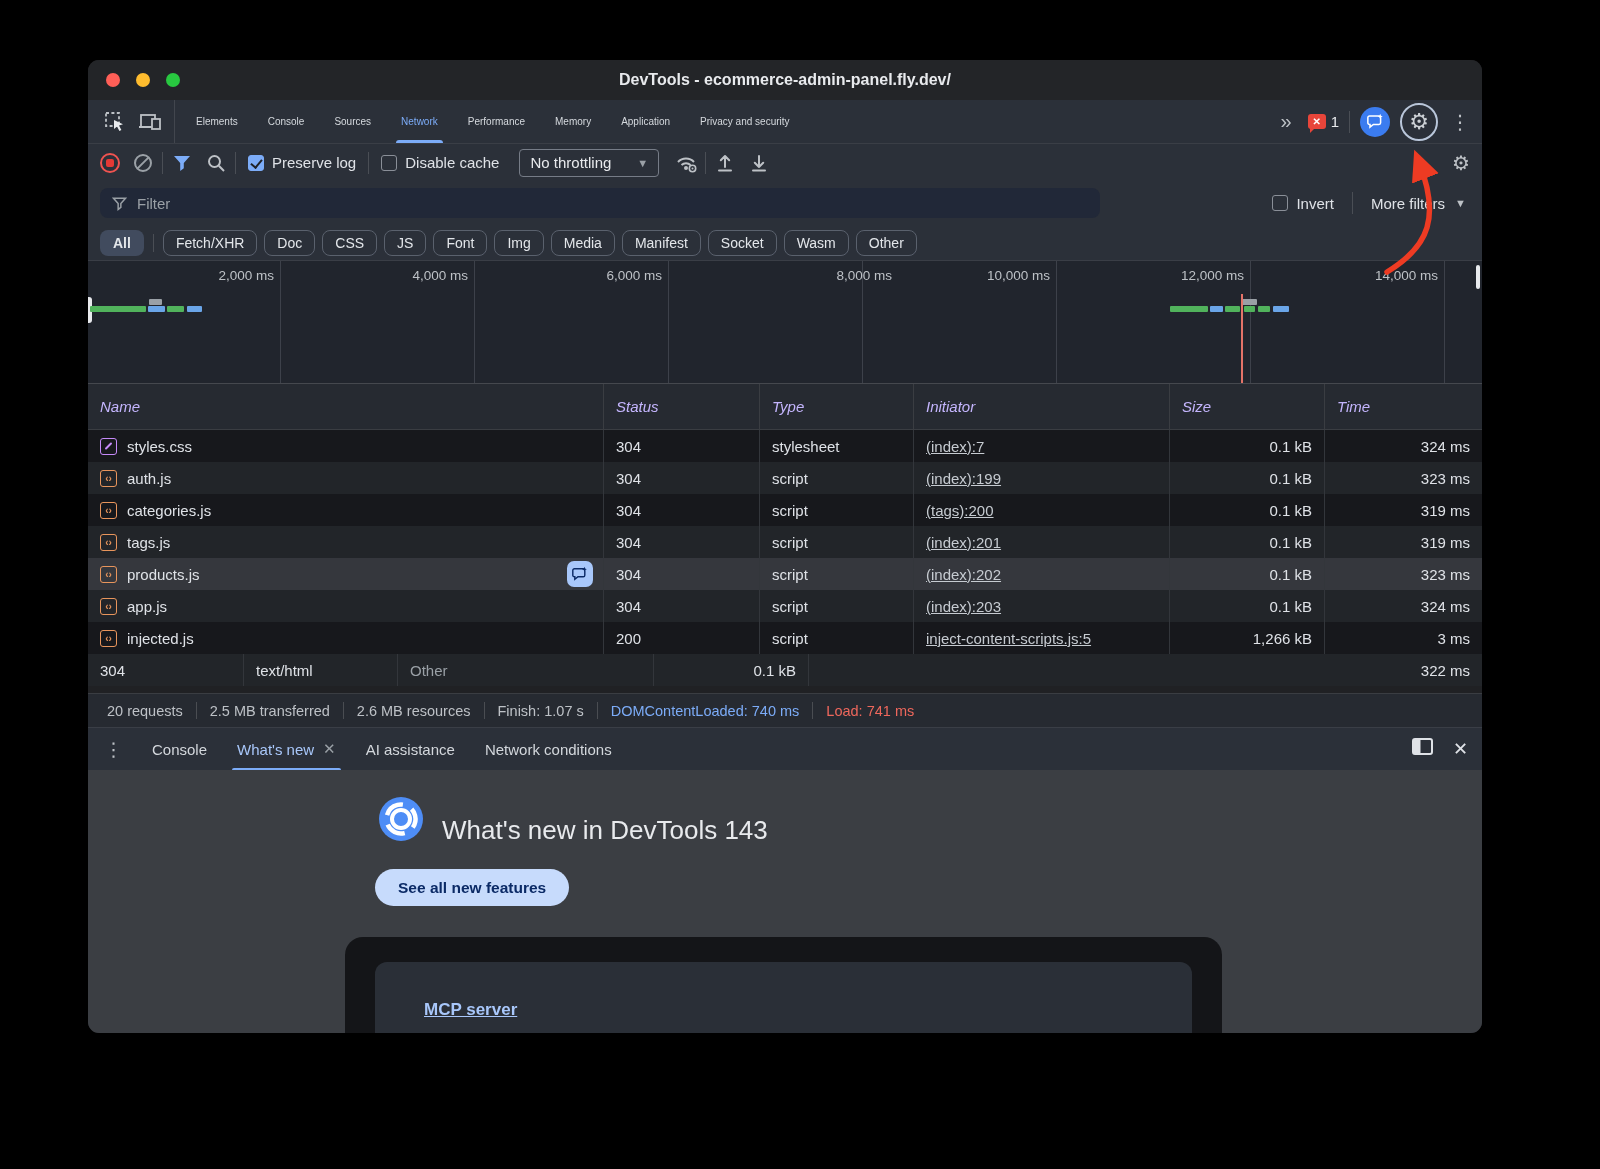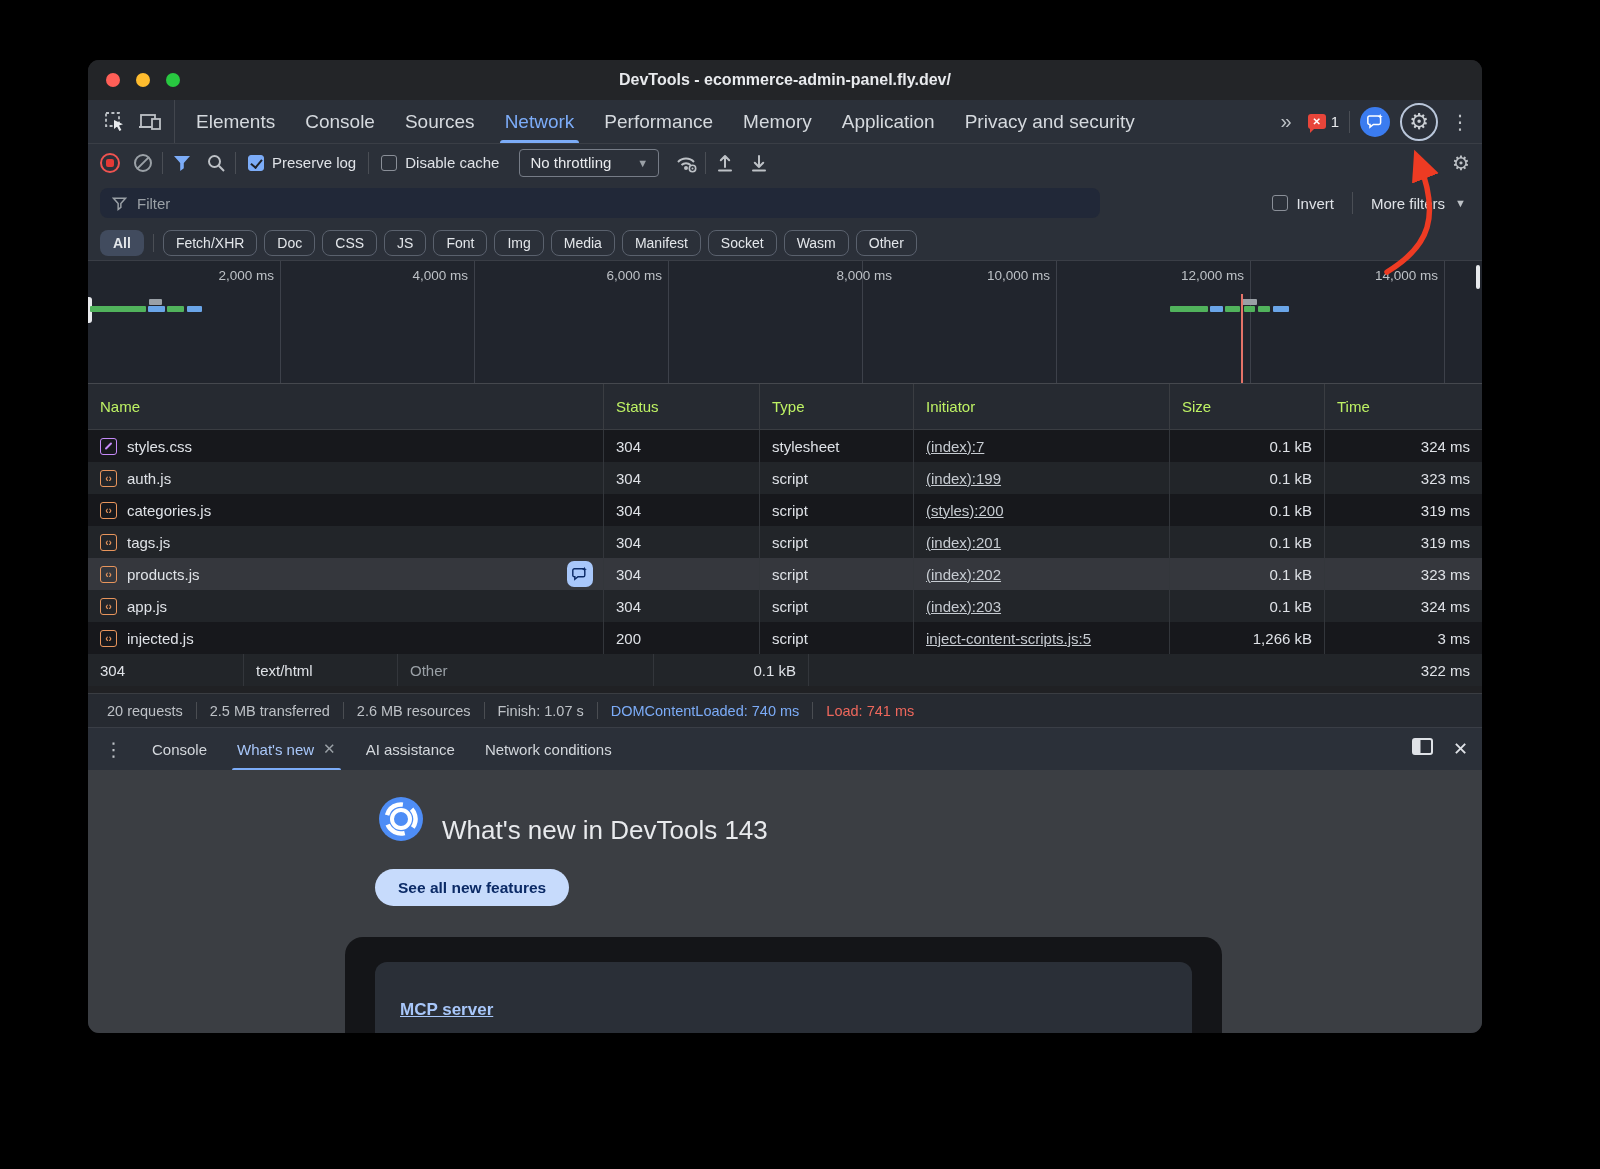--- a/index.html
+++ b/index.html
@@ -14,21 +14,21 @@
   .lights { display:flex; gap:16px; margin-left:18px; }
   .light { width:14px; height:14px; border-radius:50%; }
   .light.red{background:#ff5f57} .light.yellow{background:#febc2e} .light.green{background:#28c840}
   .win-title { position:absolute; left:0; right:0; text-align:center; color:#e8eaed; font-size:16px; font-weight:700; }
 
   
   .tabbar { height:43px; background:#2b3039; display:flex; align-items:stretch; flex:0 0 43px; position:relative; }
   .tb-icons { display:flex; align-items:center; gap:6px; padding:0 8px 0 12px; border-right:1px solid #42464e; }
   .icon-btn { width:30px; height:28px; display:flex; align-items:center; justify-content:center; border-radius:4px; color:#9aa0a6; }
   .tabs { display:flex; align-items:stretch; margin-left:6px; }
-  .tab { display:flex; align-items:center; padding:0 15px; color:#d5d9de; font-size:19px; position:relative; cursor:default; }
+  .tab { display:flex; align-items:center; padding:0 15px; color:#d5d9de; font-size:10px; position:relative; cursor:default; }
   .tab.active { color:#7cacf8; }
   .tab.active::after { content:""; position:absolute; left:10px; right:10px; bottom:0; height:3px; background:#7cacf8; border-radius:3px 3px 0 0; }
   .tab-right { position:absolute; right:10px; top:0; height:43px; display:flex; align-items:center; gap:10px; }
   .chevrons { color:#bdc1c6; font-size:20px; letter-spacing:-2px; padding:0 8px; }
   .err-badge { display:flex; align-items:center; gap:5px; }
   .err-bubble { width:18px; height:15px; background:#e8453a; border-radius:3px; position:relative; display:flex; align-items:center; justify-content:center; color:#fff; font-size:10px; font-weight:700; }
   .err-bubble::after { content:""; position:absolute; left:2px; bottom:-4px; border:3px solid transparent; border-top-color:#e8453a; border-left-color:#e8453a; }
   .err-count { color:#e8eaed; font-size:15px; }
   .tb-div { width:1px; height:22px; background:#4a4e55; }
   .ai-circle { width:30px; height:30px; border-radius:50%; background:#3b7cf0; display:flex; align-items:center; justify-content:center; }
@@ -70,21 +70,21 @@
   .grid-line { position:absolute; top:0; bottom:0; width:1px; background:#3d414a; }
   .tick-label { position:absolute; top:7px; width:144px; text-align:right; color:#bdc1c6; font-size:13.5px; }
   .bar { position:absolute; height:6px; border-radius:1px; }
   .bar.green{background:#51b35c} .bar.blue{background:#6aa5e8} .bar.gray{background:#9aa0a6}
   .load-line { position:absolute; top:33px; bottom:0; width:2px; background:#e57368; }
   .ov-handle-l { position:absolute; left:0; top:36px; width:4px; height:26px; background:#e8eaed; border-radius:0 3px 3px 0; }
   .ov-handle-r { position:absolute; left:1388px; top:4px; width:4px; height:24px; background:#e8eaed; border-radius:3px; }
 
   
   .thead { height:46px; background:#262a31; display:flex; flex:0 0 46px; border-bottom:1px solid #3a3d42; }
-  .hcell { display:flex; align-items:center; padding:0 12px; color:#bef264; font-size:15px; border-right:1px solid #3a3d42; }
+  .hcell { display:flex; align-items:center; padding:0 12px; color:#c4b5fd; font-size:15px; border-right:1px solid #3a3d42;font-style:italic; }
   .rows { flex:0 0 256px; display:flex; flex-direction:column; background:#202124; }
   .row { height:32px; display:flex; }
   .row:nth-child(odd){ background:#17181c; }
   .row:nth-child(even){ background:#222529; }
   .row.highlight { background:#35373d; }
   .cell { display:flex; align-items:center; padding:0 12px; font-size:15px; color:#dfe2e7; border-right:1px solid #33363b; overflow:hidden; white-space:nowrap; position:relative; }
   .c-name{width:516px} .c-status{width:156px} .c-type{width:154px} .c-init{width:256px} .c-size{width:155px; justify-content:flex-end} .c-time{flex:1; justify-content:flex-end; border-right:none}
   .hc-name{width:516px} .hc-status{width:156px} .hc-type{width:154px} .hc-init{width:256px} .hc-size{width:155px} .hc-time{flex:1; border-right:none}
   .ficon { width:17px; height:17px; border-radius:3px; display:flex; align-items:center; justify-content:center; margin-right:10px; flex:0 0 17px; position:relative; }
   .ficon.script { border:1.5px solid #e8955c; color:#e8955c; font-size:10px; font-weight:700; letter-spacing:0; }
@@ -112,21 +112,21 @@
   .drawer-right { position:absolute; right:14px; display:flex; align-items:center; gap:20px; }
   .close-x { color:#dfe2e7; font-size:18px; }
 
   
   .drawerbody { flex:1; background:#3b3e43; position:relative; overflow:hidden; }
   .wn-head { position:absolute; left:290px; top:26px; display:flex; align-items:flex-end; gap:18px; }
   .wn-title { color:#e8eaed; font-size:26px; font-weight:500; }
   .wn-btn { position:absolute; left:287px; top:99px; height:37px; padding:0 23px; background:#c7dbfc; color:#0b2a66; font-size:15.5px; font-weight:600; border:none; border-radius:19px; display:flex; align-items:center; }
   .wn-card-outer { position:absolute; left:257px; top:167px; width:877px; height:140px; background:#141518; border-radius:18px; }
   .wn-card-inner { position:absolute; left:30px; top:25px; right:30px; height:110px; background:#2a2f37; border-radius:12px; padding:38px 0 0 25px; }
-  .wn-link { color:#a8c7fa; font-size:17px; font-weight:700; text-decoration:underline; }
+  .wn-link { color:#a8c7fa; font-size:17px; font-weight:700; text-decoration:underline;margin-left:24px; }
 
   
   .anno { position:absolute; inset:0; pointer-events:none; z-index:40; }
 </style>
 </head>
 <body>
 
 <div class="window">
 
   <div class="titlebar">
@@ -346,21 +346,21 @@
         <div class="cell c-time">323 ms</div>
       </div>
       <div class="row">
         <div class="cell c-name">
           <span class="ficon script">‹›</span>
           <span>categories.js</span>
         </div>
         <div class="cell c-status">304</div>
         <div class="cell c-type">script</div>
         <div class="cell c-init">
-          <span class="init-link">(styles):200</span>
+          <span class="init-link">(tags):200</span>
         </div>
         <div class="cell c-size">0.1 kB</div>
         <div class="cell c-time">319 ms</div>
       </div>
       <div class="row">
         <div class="cell c-name">
           <span class="ficon script">‹›</span>
           <span>tags.js</span>
         </div>
         <div class="cell c-status">304</div>

